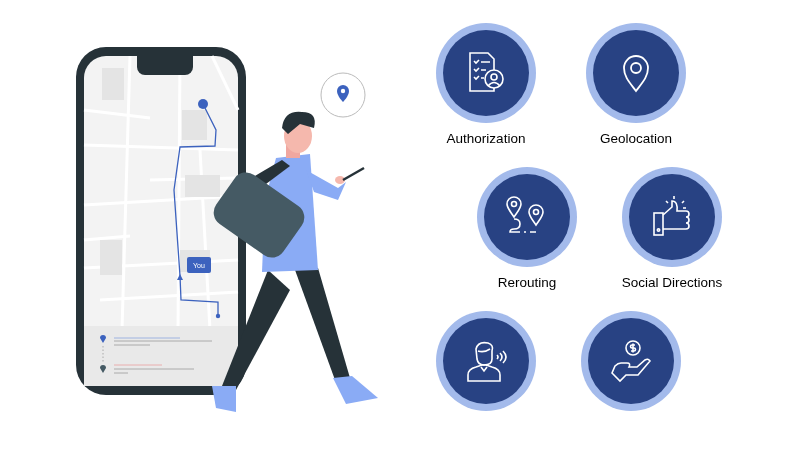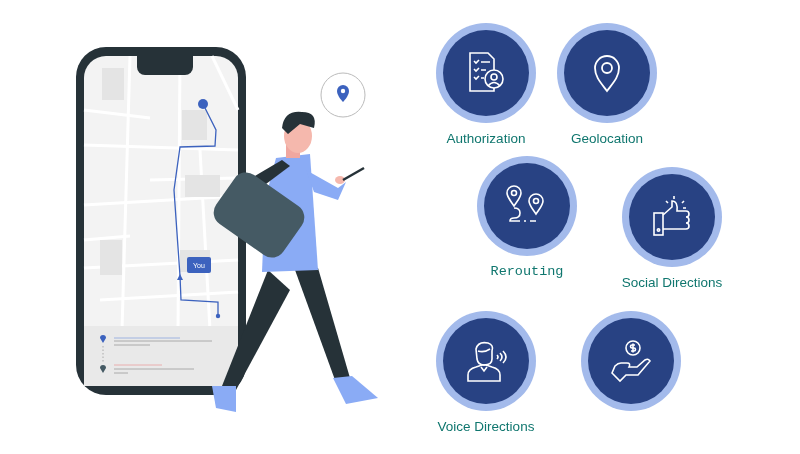--- a/index.html
+++ b/index.html
@@ -1,21 +1,21 @@
 <!DOCTYPE html>
 <html><head>
 <meta charset="utf-8">
 <style>
   html,body{margin:0;padding:0;background:#ffffff;}
   body{width:800px;height:454px;position:relative;overflow:hidden;font-family:"Liberation Sans",sans-serif;}
   .abs{position:absolute;}
   .feature{position:absolute;width:150px;text-align:center;}
   .ring{width:100px;height:100px;border-radius:50%;background:#a3baeb;margin:0 auto;display:flex;align-items:center;justify-content:center;}
   .core{width:86px;height:86px;border-radius:50%;background:#284283;display:flex;align-items:center;justify-content:center;}
-  .label{margin-top:8px;font-size:13.5px;color:#0f766e;white-space:nowrap;}
+  .label{margin-top:8px;font-size:13.5px;color:#000000;white-space:nowrap;}
   .you{position:absolute;left:187px;top:257px;width:24px;height:16px;background:#3c62be;border-radius:2px;color:#fff;font-size:7px;display:flex;align-items:center;justify-content:center;}
 </style>
 </head>
 <body>
 
 <div class="abs" style="left:0;top:0;width:420px;height:454px;">
   <svg width="420" height="454" viewBox="0 0 420 454">
 
     <rect x="76" y="47" width="170" height="348" rx="30" fill="#263238"></rect>
     <rect x="84" y="56" width="154" height="330" rx="22" fill="#f3f3f3"></rect>
@@ -90,33 +90,33 @@
           <path d="M8 26 l2 2 3-3 M15 27 H18"></path>
       <circle cx="28" cy="28" r="9" fill="#284283"></circle>
           <circle cx="28" cy="26" r="3"></circle>
           <path d="M22 35 q6-7 12 0"></path>
     </svg>
   </div>
     </div>
   <div class="label">Authorization</div>
 </div>
 
-<div class="feature" style="left:532px;top:23px;">
+<div class="feature" style="left:561px;top:23px;">
   <div class="ring">
       <div class="core">
     <svg width="32" height="40" viewBox="0 0 32 40" fill="none" stroke="#fff" stroke-width="1.8">
       <path d="M16 38 C10 30 4 24 4 15 a12 12 0 0 1 24 0 c0 9 -6 15 -12 23z"></path>
           <circle cx="16" cy="15" r="5"></circle>
     </svg>
   </div>
     </div>
   <div class="label">Geolocation</div>
 </div>
 
-<div class="feature" style="left:452px;top:156px;font-family:Liberation Mono, monospace;">
+<div class="feature" style="left:452px;top:167px;">
   <div class="ring">
       <div class="core">
     <svg width="46" height="44" viewBox="0 0 46 44" fill="none" stroke="#fff" stroke-width="1.6">
       <path d="M10 22 C6 16 3 13 3 9 a7 7 0 0 1 14 0 c0 4 -3 7 -7 13z"></path>
           <circle cx="10" cy="9" r="2.5"></circle>
       <path d="M32 30 C28 24 25 21 25 17 a7 7 0 0 1 14 0 c0 4 -3 7 -7 13z"></path>
           <circle cx="32" cy="17" r="2.5"></circle>
       <path d="M10 24 q6 0 6 5 t-6 5 q-4 0 -4 3 h10 M20 37 h2 M26 37 h6"></path>
     </svg>
   </div>
@@ -143,21 +143,20 @@
       <div class="core">
     <svg width="44" height="44" viewBox="0 0 44 44" fill="none" stroke="#fff" stroke-width="1.6">
       <path d="M12 10 q2 -8 12 -6 q6 2 4 8 v8 q0 6 -8 6 q-6 0 -7 -6 Z"></path>
           <path d="M14 12 q6 2 12 -2"></path>
       <path d="M4 42 v-6 q0 -6 8 -8 l6 -2 h4 l6 2 q8 2 8 8 v6 Z"></path>
           <path d="M17 28 l3 4 3 -4"></path>
       <path d="M33 16 q2 2 0 4 M36 14 q4 4 0 8 M39 12 q6 6 0 12"></path>
     </svg>
   </div>
     </div>
-  <div class="label">Voice Directions</div>
 </div>
 
 <div class="feature" style="left:556px;top:311px;">
   <div class="ring">
       <div class="core">
     <svg width="44" height="44" viewBox="0 0 44 44" fill="none" stroke="#fff" stroke-width="1.6">
       <circle cx="24" cy="9" r="7"></circle>
           <path d="M26 6 h-3 a1.5 1.5 0 0 0 0 3 h2 a1.5 1.5 0 0 1 0 3 h-3 M24 4.5 v9"></path>
       <path d="M3 34 l8 8 l6 -6 h12 l12 -14 q-2 -3 -5 -1 l-8 7 h-8 q2 -4 -2 -4 h-6 q-3 0 -6 3 Z"></path>
     </svg>

